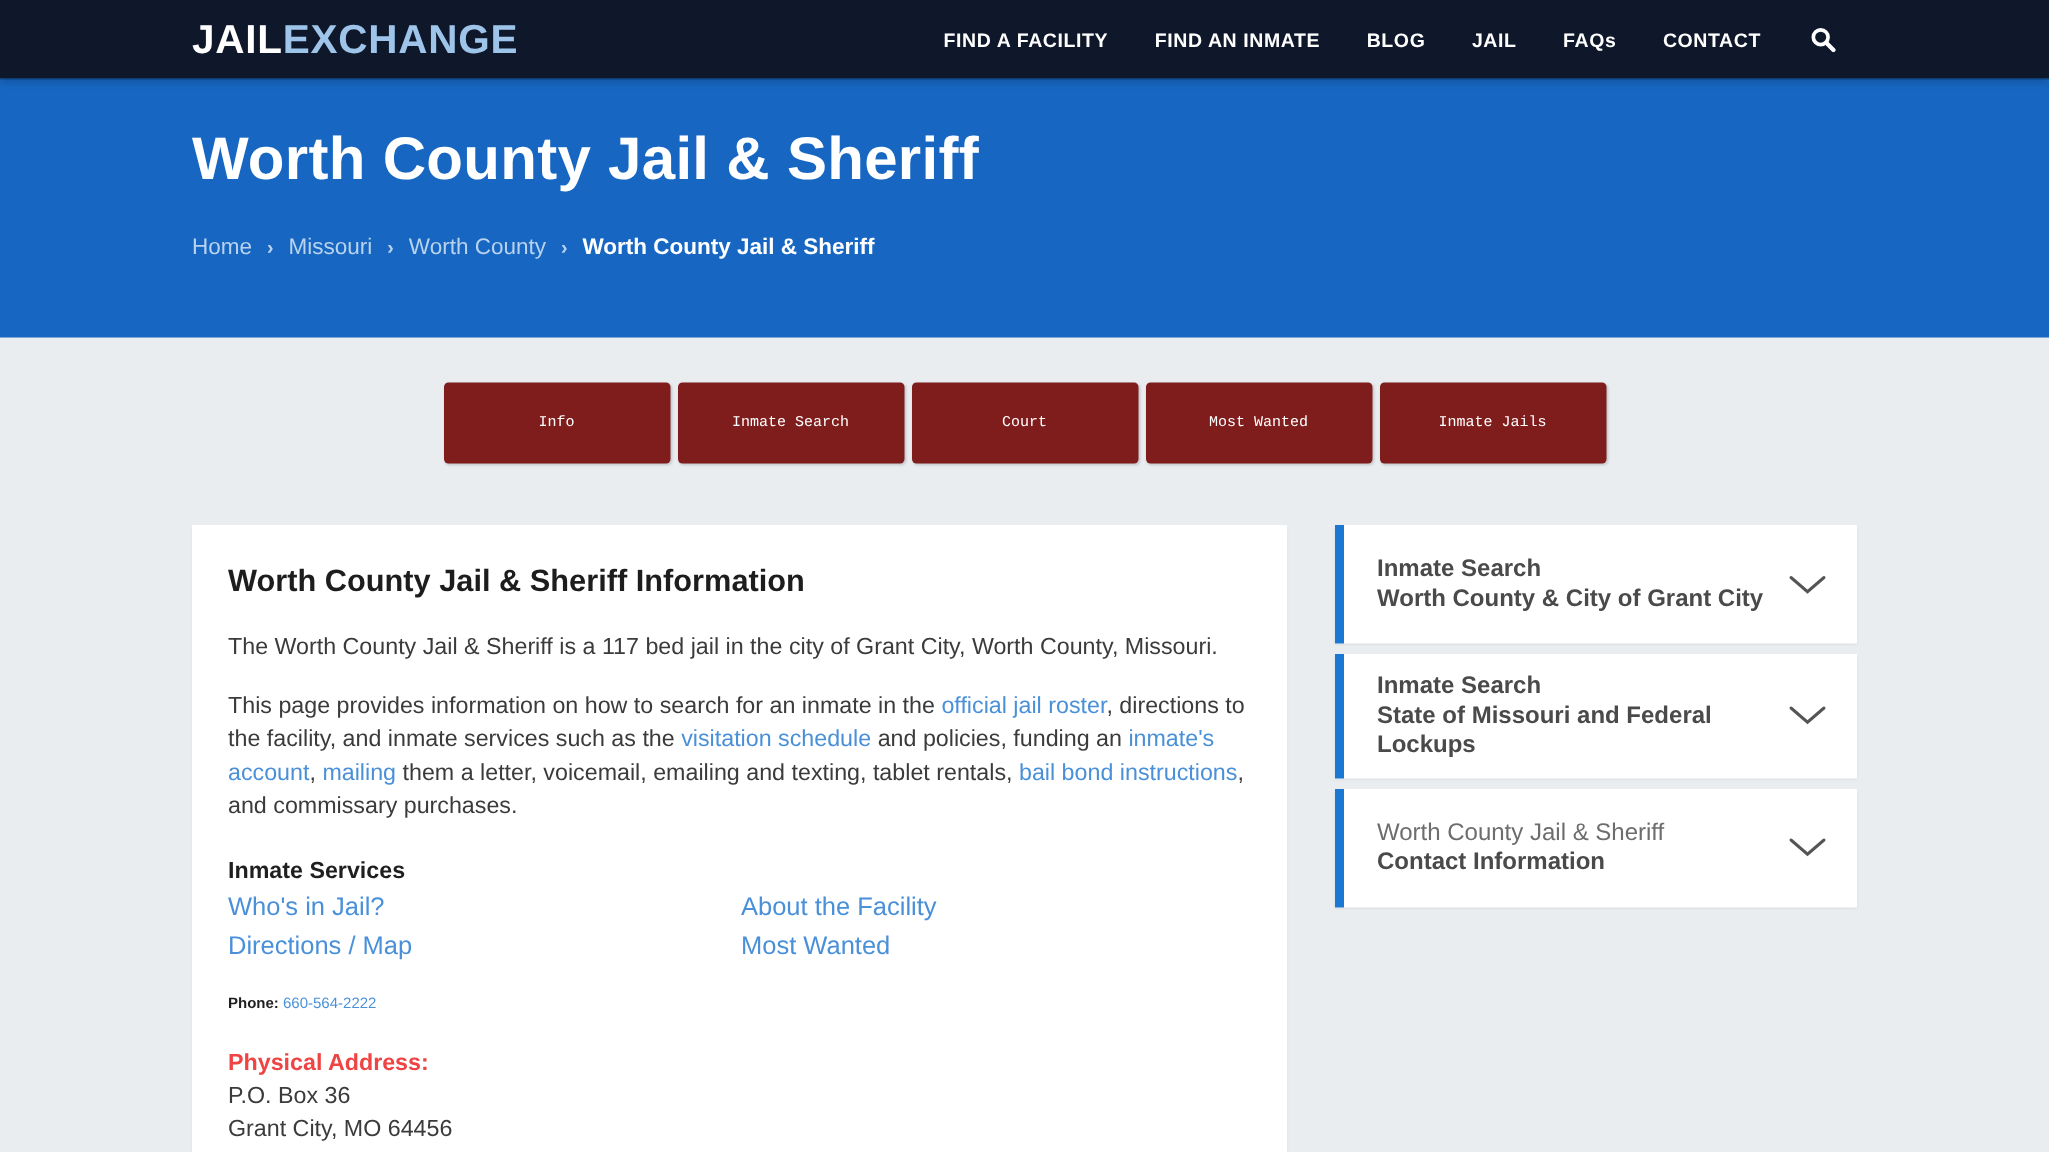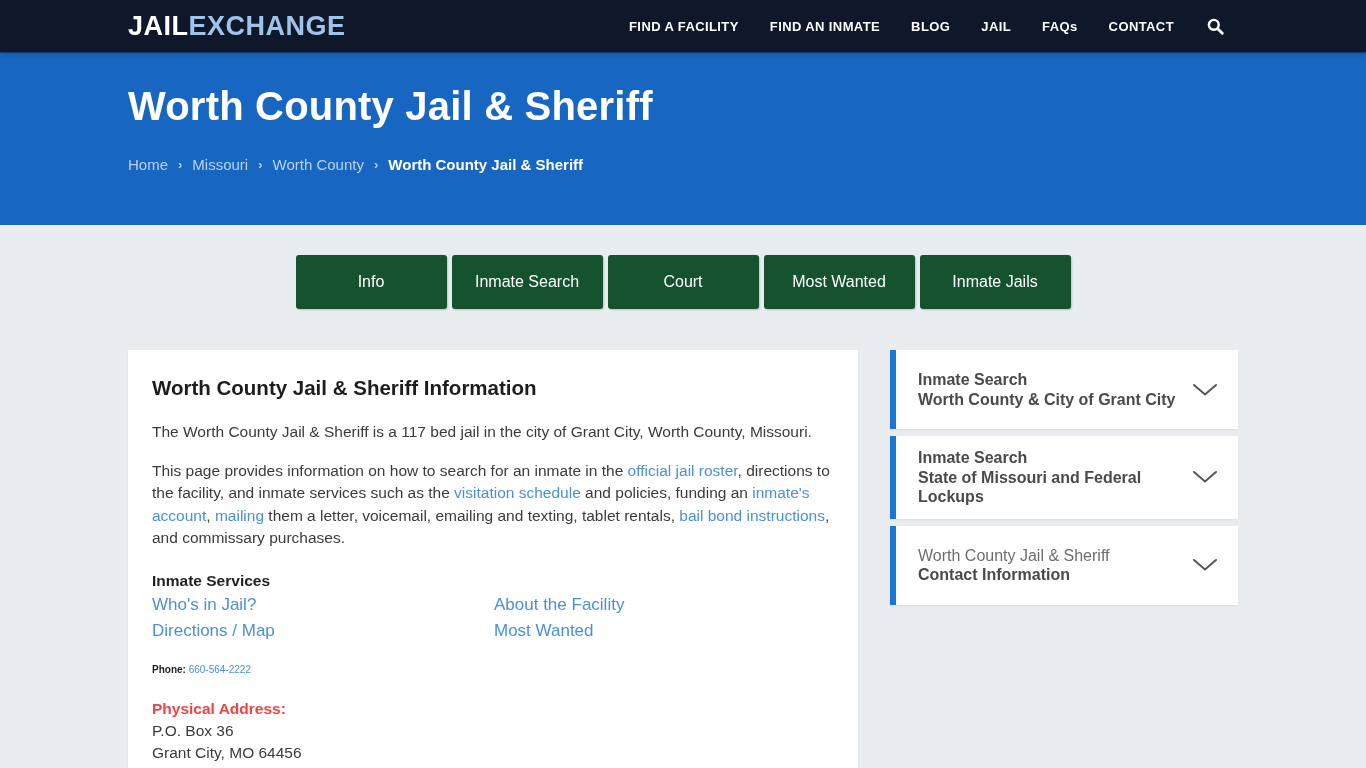--- a/index.html
+++ b/index.html
@@ -36,22 +36,22 @@
     letter-spacing: 0.2px; line-height: 1.15;
   }
   .breadcrumb { margin-top: 27px; display: flex; align-items: center; gap: 10px; font-size: 15px; }
   .breadcrumb a { color: #b9d2ee; }
   .breadcrumb .sep { color: #b9d2ee; font-size: 13px; font-weight: bold; }
   .breadcrumb .current { color: #ffffff; font-weight: bold; }
 
   
   .tabs { display: flex; justify-content: center; gap: 5px; margin-top: 30px; }
   .tab-btn {
-    width: 151px; height: 54px; background: #14532d; color: #ffffff;
-    font-size: 16px; font-family: Liberation Sans, sans-serif;
+    width: 151px; height: 54px; background: #7f1d1d; color: #ffffff;
+    font-size: 10px; font-family: Liberation Mono, monospace;
     border: none; border-radius: 3px; cursor: pointer;
     box-shadow: 1px 1px 2px rgba(0,0,0,0.18);
   }
 
   
   .columns { display: flex; padding: 0 128px; margin-top: 41px; align-items: flex-start; }
   .main-card {
     width: 730px; background: #ffffff; padding: 26px 24px 40px 24px;
     min-height: 500px; box-shadow: 0 1px 2px rgba(0,0,0,0.05);
   }

